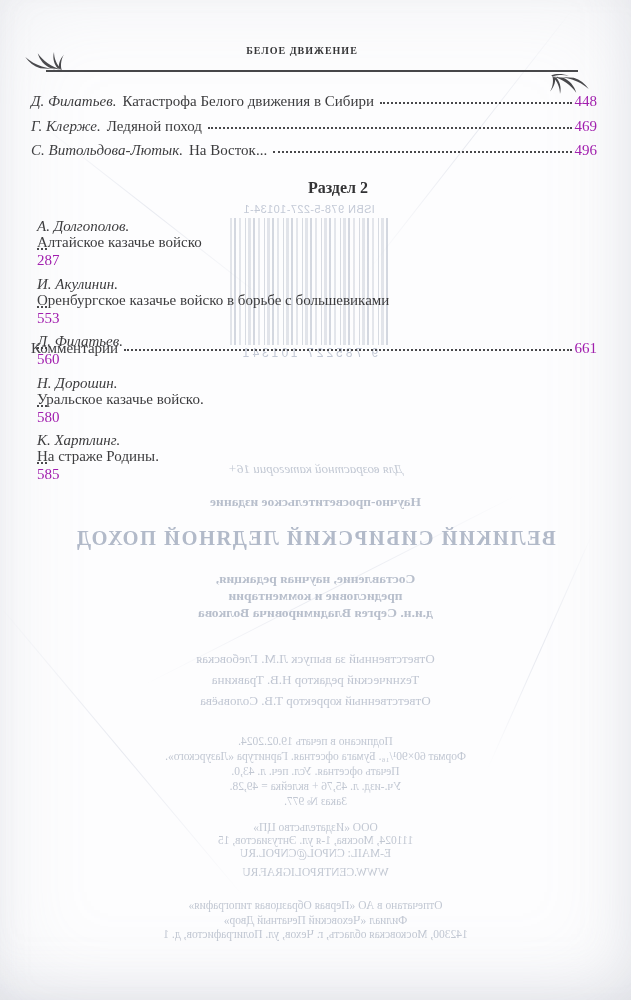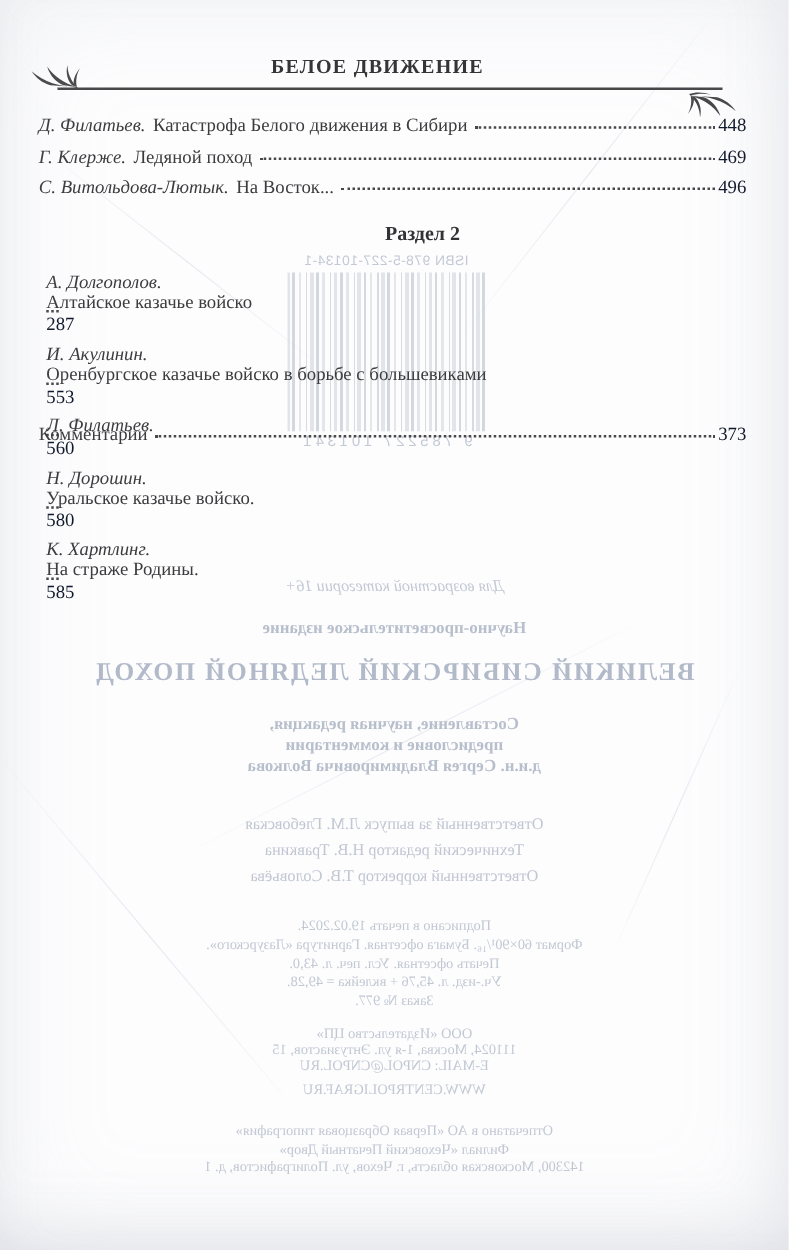--- a/index.html
+++ b/index.html
@@ -58,37 +58,37 @@
   .col-print{margin-bottom:12px;}
   .col-print div{font-size:11.5px;line-height:15px;color:#c2c8d3;}
   .col-publisher{margin-bottom:6px;}
   .col-publisher div{font-size:11.5px;line-height:13px;color:#c2c8d3;}
   .col-website{font-size:11.5px;color:#c2c8d3;margin-bottom:20px;}
   .col-printer div{font-size:11.5px;line-height:14.5px;color:#c2c8d3;}
 
   
   .head-title{
     position:absolute;top:45px;left:0;width:604px;text-align:center;
-    font-weight:bold;font-size:16px;letter-spacing:1px;color:#333335;
+    font-weight:bold;font-size:10px;letter-spacing:1px;color:#333335;
   }
   .rule{position:absolute;top:70px;left:46px;width:532px;height:2px;background:#47474a;}
   .orn{position:absolute;width:40px;height:28px;}
   .orn svg{width:100%;height:100%;}
   .orn-left{left:24px;top:48px;}
   .orn-right{left:550px;top:70px;transform:rotate(180deg);}
 
   .toc-block{position:absolute;left:31px;width:566px;}
   .toc1{top:93px;}
   .toc2{top:218px;}
   .toc-row{display:flex;align-items:baseline;font-size:15px;color:#3c3c3e;line-height:16px;white-space:nowrap;}
   .toc1 .toc-row{margin-bottom:8.5px;text-align:center;}
   .toc2 .toc-row{margin-bottom:7.5px;flex-direction:column;}
   .toc-author{font-style:italic;margin-right:6px;}
   .leader{flex:1 1 auto;min-width:10px;border-bottom:2px dotted #48484b;margin:0 3px 0 6px;transform:translateY(-2px);}
-  .toc-page{color:#0f172a;}
+  .toc-page{color:#a21caf;}
   .section-heading{
     position:absolute;top:179px;left:0;width:604px;text-align:center;
     font-weight:bold;font-size:16px;color:#333335;padding-left:36px;
   }
   .comments{position:absolute;left:31px;top:340px;width:566px;}
 </style>
 </head>
 <body>
 
 <div class="page">
@@ -212,17 +212,17 @@
       <span class="toc-title">На страже Родины.</span>
       <span class="leader"></span>
       <span class="toc-page">585</span>
     </div>
   </div>
 
   <div class="comments">
     <div class="toc-row">
       <span class="toc-title">Комментарии</span>
       <span class="leader"></span>
-      <span class="toc-page">373</span>
+      <span class="toc-page">661</span>
     </div>
   </div>
 
 </div>
 
 </body></html>

